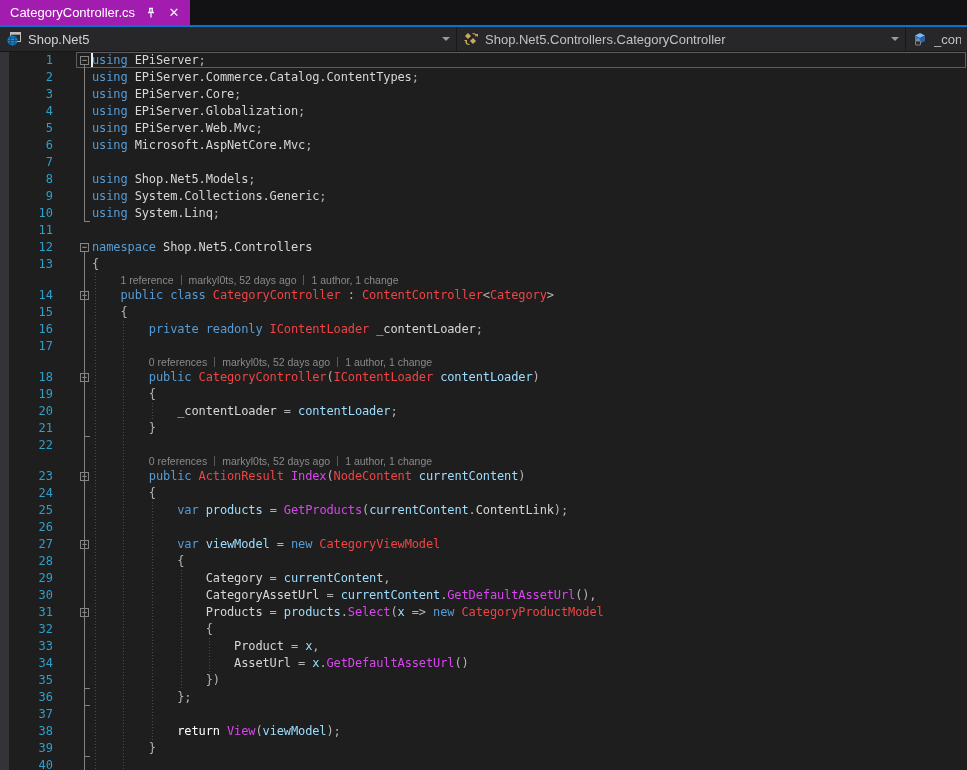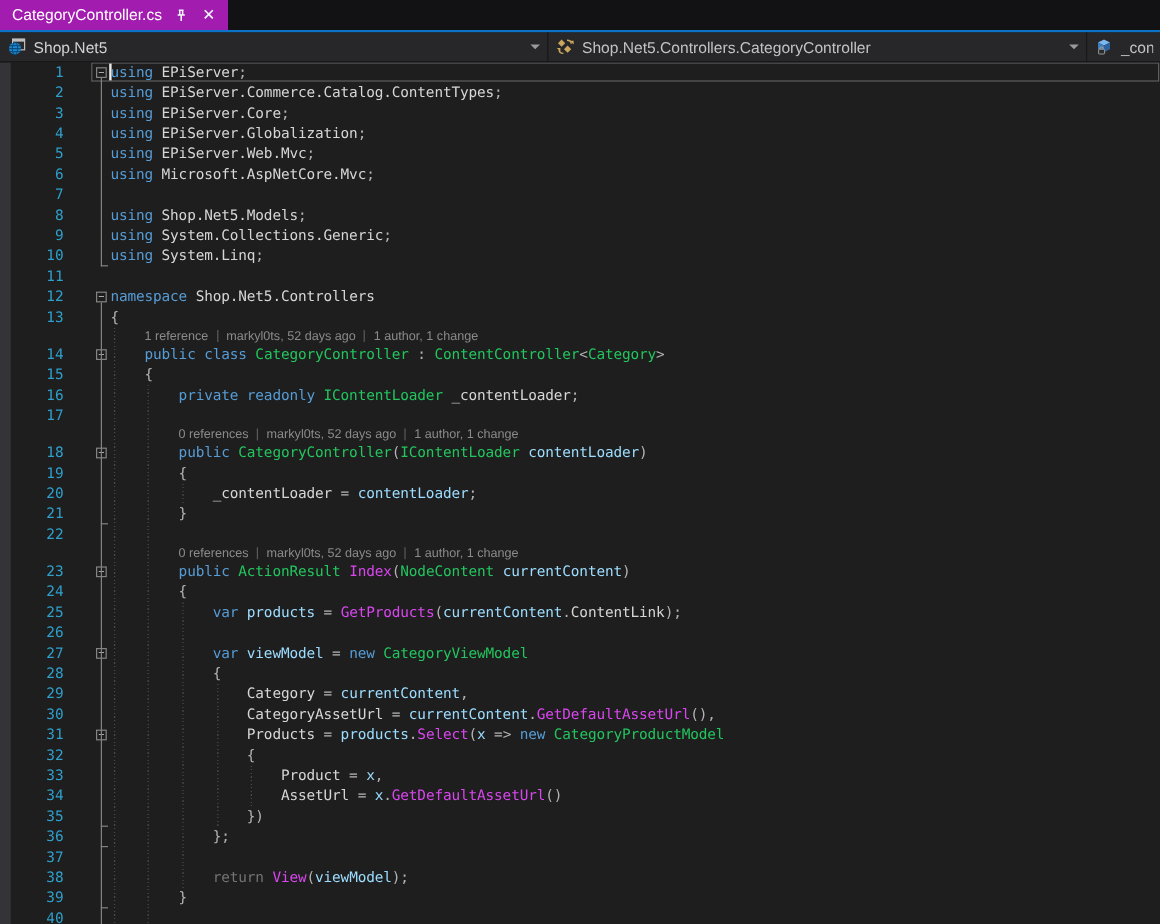--- a/index.html
+++ b/index.html
@@ -62,22 +62,22 @@
   .codetext{
     white-space:pre;font-family:"DejaVu Sans Mono",monospace;
     font-size:12px;letter-spacing:-0.12px;position:relative;z-index:2;
   }
   .lenstext{
     display:flex;align-items:center;font-size:10.5px;color:#8A8A8A;position:relative;z-index:2;
   }
   .lens-sep{display:inline-block;width:1px;height:10px;background:#5A5A5A;margin:0 7px;}
   
   .tk-kw{color:#569CD6}
-  .tk-ctl{color:#737373}
-  .tk-ty{color:#22c55e}
+  .tk-ctl{color:#ffffff}
+  .tk-ty{color:#ef4444}
   .tk-me{color:#d946ef}
   .tk-pa{color:#9CDCFE}
   .tk-id{color:#D6D6D6}
   .tk-pn{color:#B4B4B4}
   
   .cur-line{
     position:absolute;left:76px;top:0;width:890px;height:16px;
     border:1px solid #5E5E60;box-sizing:border-box;z-index:1;
   }
   .caret{position:absolute;left:91px;top:1px;width:2px;height:14px;background:#EDEDED;z-index:3;}

